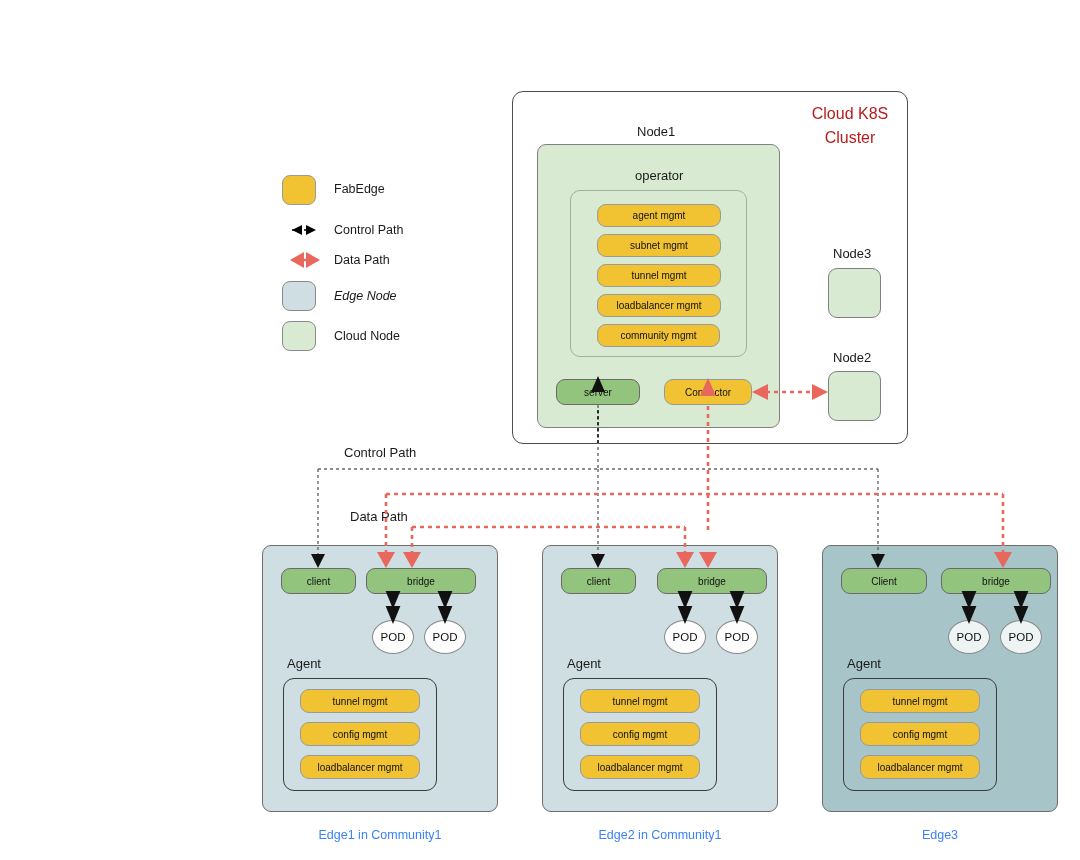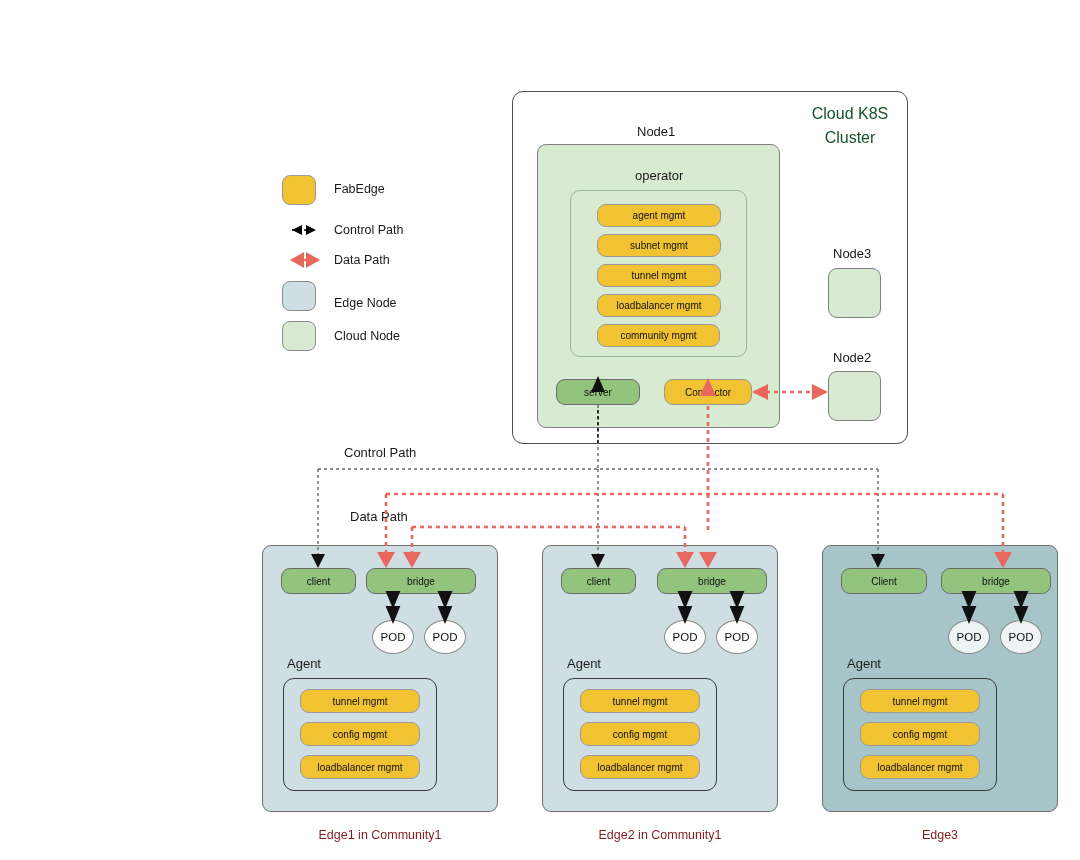--- a/index.html
+++ b/index.html
@@ -24,24 +24,24 @@
         font-size:10px;color:#111;text-align:center;line-height:1.1;}
   .fab{background:#f1c232;border:1.4px solid #9a9a9a;}
   .green{background:#93c47d;border:1.6px solid #6a6a6a;}
   .srv{background:#93c47d;border:1.6px solid #6a6a6a;}
 
   .pod{position:absolute;box-sizing:border-box;border-radius:50%;
        background:#fdfdfd;border:1.3px solid #8a8a8a;
        display:flex;align-items:center;justify-content:center;font-size:11.5px;color:#111;}
   .pod.on-dark{background:#eef3f4;}
 
-  .capt{position:absolute;font-size:12.5px;color:#7f1d1d;white-space:nowrap;
+  .capt{position:absolute;font-size:12.5px;color:#3b82f6;white-space:nowrap;
         text-align:center;}
 
-  .ttl{position:absolute;font-size:16px;color:#14532d;line-height:1.25;text-align:center;white-space:nowrap;}
+  .ttl{position:absolute;font-size:16px;color:#b91c1c;line-height:1.25;text-align:center;white-space:nowrap;}
 
   
   .lg-sw{position:absolute;width:34px;height:30px;border-radius:8px;box-sizing:border-box;}
   .lg-fab{background:#f1c232;border:1.5px solid #9a9a9a;}
   .lg-edge{background:#cfdee2;border:1.5px solid #8a8a8a;}
   .lg-cloud{background:#d9ead3;border:1.5px solid #8a8a8a;}
   .lg-txt{position:absolute;font-size:12.5px;color:#1a1a1a;white-space:nowrap;}
 
   svg.over{position:absolute;left:0;top:0;width:1080px;height:860px;
            pointer-events:none;overflow:visible;}
@@ -68,21 +68,21 @@
         <line x1="10" y1="85" x2="36" y2="85" stroke="#e8685e" stroke-width="2.6" stroke-dasharray="3,3"></line>
         <polygon points="8,85 22,77 22,93" fill="#e8685e"></polygon>
         <polygon points="38,85 24,77 24,93" fill="#e8685e"></polygon>
       </g>
     </svg>
 
     <div class="lg-txt" style="left:52px;top:48px;">Control Path</div>
     <div class="lg-txt" style="left:52px;top:78px;">Data Path</div>
 
     <div class="lg-sw lg-edge" style="left:0px;top:106px;"></div>
-    <div class="lg-txt" style="left:52px;top:121px;">Edge Node</div>
+    <div class="lg-txt" style="left:52px;top:114px;font-style:italic;">Edge Node</div>
 
     <div class="lg-sw lg-cloud" style="left:0px;top:146px;"></div>
     <div class="lg-txt" style="left:52px;top:154px;">Cloud Node</div>
   </div>
 
   <div class="box outline" style="left:512px;top:91px;width:396px;height:353px;"></div>
 
   <div class="ttl" style="left:795px;top:104px;width:110px;">Cloud K8S</div>
   <div class="ttl" style="left:795px;top:128px;width:110px;">Cluster</div>
 

